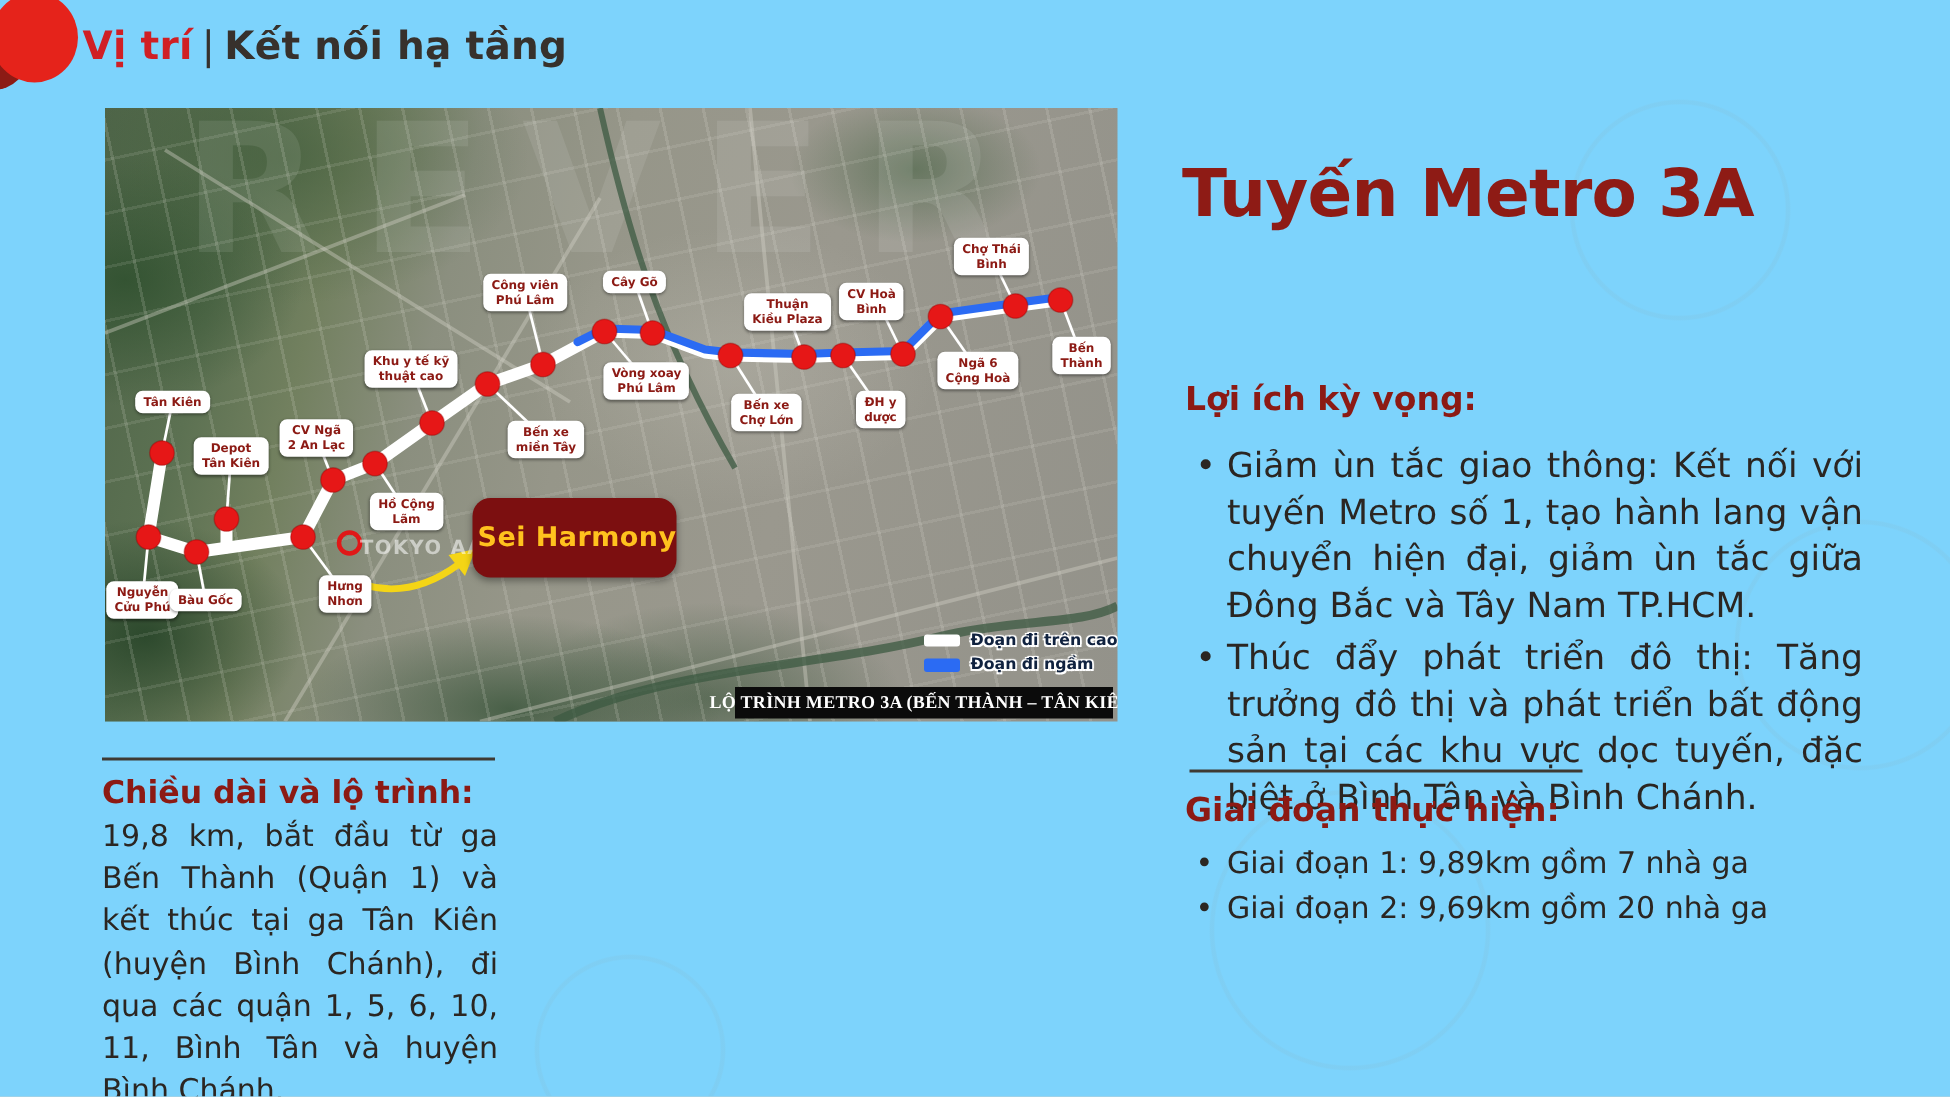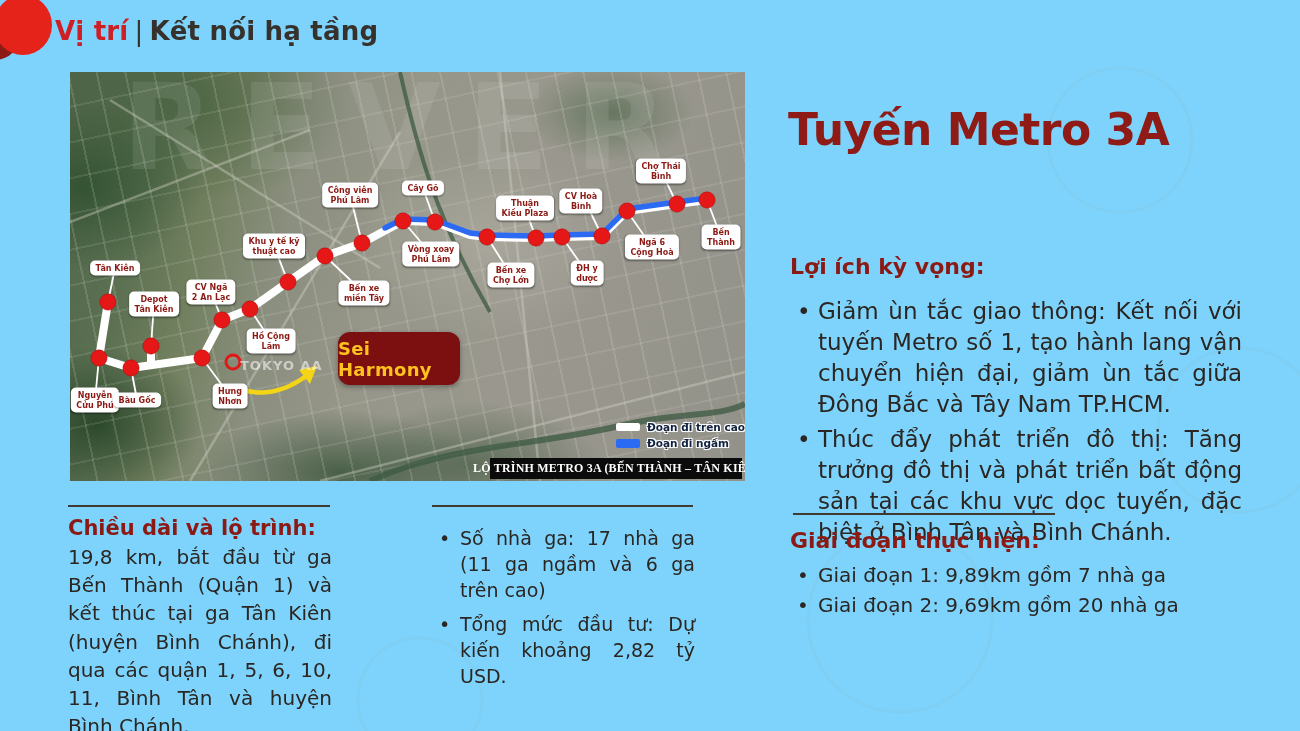--- a/index.html
+++ b/index.html
@@ -44,22 +44,22 @@
   .leader{stroke:#ffffff;stroke-width:1.8;}
   .station-dot{fill:#e61717;stroke:rgba(140,0,0,.35);stroke-width:1;}
   .site-marker{fill:none;stroke:#e01818;stroke-width:3;}
   .arrow{fill:none;stroke:#f4d516;stroke-width:4.5;stroke-linecap:round;}
   .arrow-head{fill:#f4d516;}
   #label-layer{position:absolute;inset:0;z-index:4;}
   .station-label{position:absolute;transform:translate(-50%,-50%);background:#ffffff;color:#8c1a14;
     font-weight:bold;font-size:8px;line-height:1.25;padding:2.5px 5.5px;border-radius:5px;text-align:center;
     white-space:pre-line;box-shadow:0 1px 2px rgba(0,0,0,.4);}
   .marker-note{position:absolute;left:170px;top:286px;z-index:3;font-size:13px;color:rgba(255,255,255,.55);font-weight:bold;letter-spacing:1px;}
-  .sei-box{position:absolute;left:245px;top:260px;width:122px;height:53px;z-index:5;background:#7c0f10;
-    border-radius:12px;display:flex;align-items:center;justify-content:center;box-shadow:0 2px 5px rgba(0,0,0,.35);margin-left:23px;}
+  .sei-box{position:absolute;left:245px;top:260px;width:136px;height:53px;z-index:5;background:#7c0f10;
+    border-radius:12px;display:flex;align-items:center;justify-content:flex-end;box-shadow:0 2px 5px rgba(0,0,0,.35);}
   .sei-box span{color:#ffc21e;font-weight:bold;font-size:18px;letter-spacing:.3px;}
   .legend{position:absolute;left:546px;top:349px;z-index:5;display:flex;flex-direction:column;gap:4px;}
   .legend-row{display:flex;align-items:center;gap:7px;}
   .swatch{width:24px;height:8px;border-radius:2px;display:inline-block;}
   .swatch.elevated{background:#ffffff;}
   .swatch.underground{background:#2b6bf3;height:9px;}
   .legend-label{font-size:10.5px;font-weight:bold;color:#10223f;
     text-shadow:0 0 2px #fff,0 0 2px #fff,1px 1px 0 #fff,-1px -1px 0 #fff,1px -1px 0 #fff,-1px 1px 0 #fff;}
   .map-caption{position:absolute;left:420px;top:386px;width:252px;height:21px;z-index:5;background:#0b0b0b;
     color:#ffffff;font-family:"Liberation Serif","DejaVu Serif",serif;font-weight:bold;font-size:12px;
@@ -232,21 +232,14 @@
     <li>Giai đoạn 1: 9,89km gồm 7 nhà ga</li>
     <li>Giai đoạn 2: 9,69km gồm 20 nhà ga</li>
   </ul>
 
   <div class="bottom-left">
     <div class="rule"></div>
     <h2 class="sec">Chiều dài và lộ trình:</h2>
     <p>19,8 km, bắt đầu từ ga Bến Thành (Quận 1) và kết thúc tại ga Tân Kiên (huyện Bình Chánh), đi qua các quận 1, 5, 6, 10, 11, Bình Tân và huyện Bình Chánh.</p>
   </div>
 
-  <div class="bottom-middle">
-    <div class="rule"></div>
-    <ul class="blist">
-      <li>Số nhà ga: 17 nhà ga (11 ga ngầm và 6 ga trên cao)</li>
-      <li>Tổng mức đầu tư: Dự kiến khoảng 2,82 tỷ USD.</li>
-    </ul>
-  </div>
 
 </div>
 
 </body></html>

